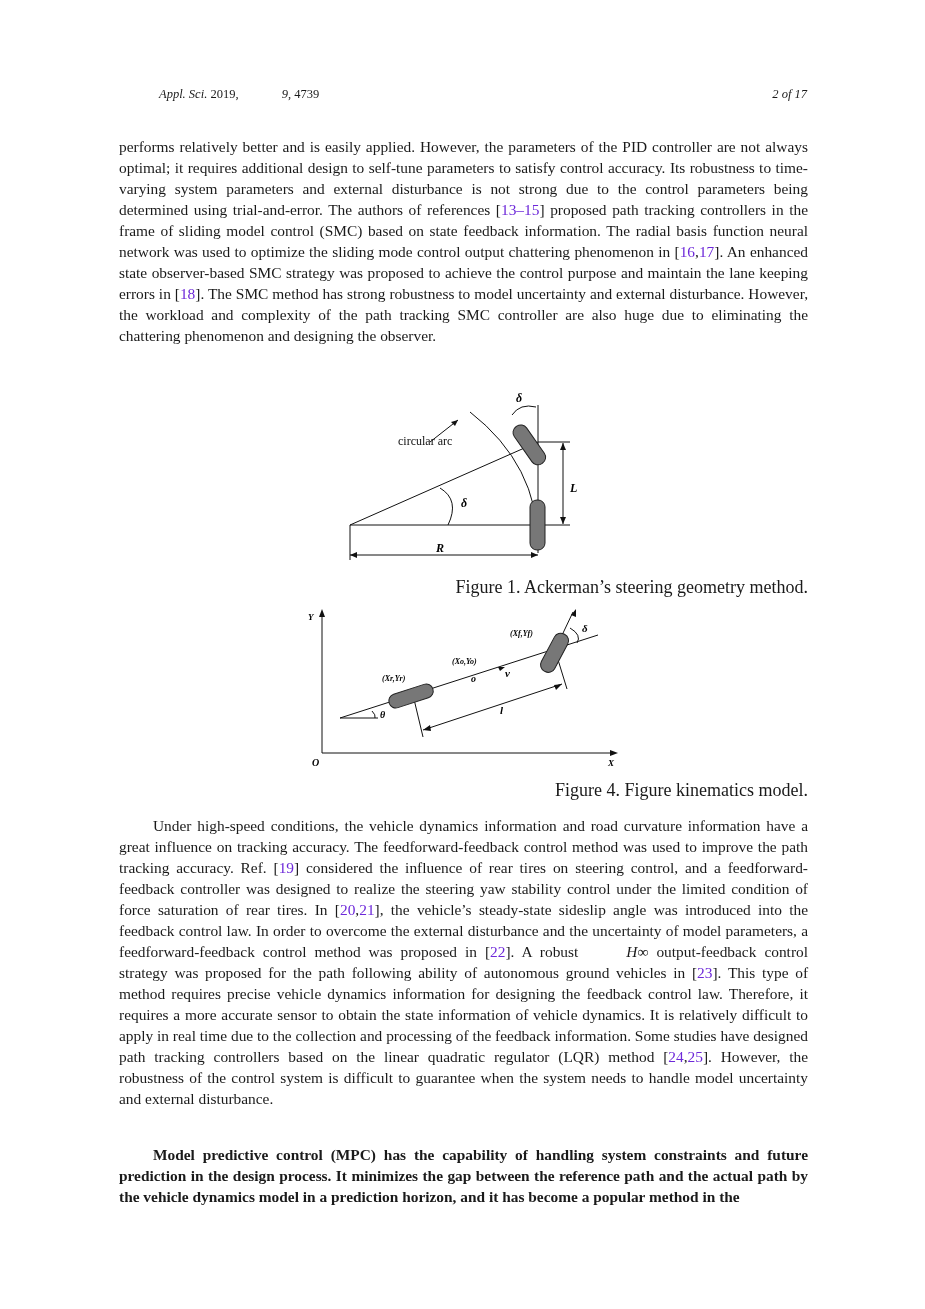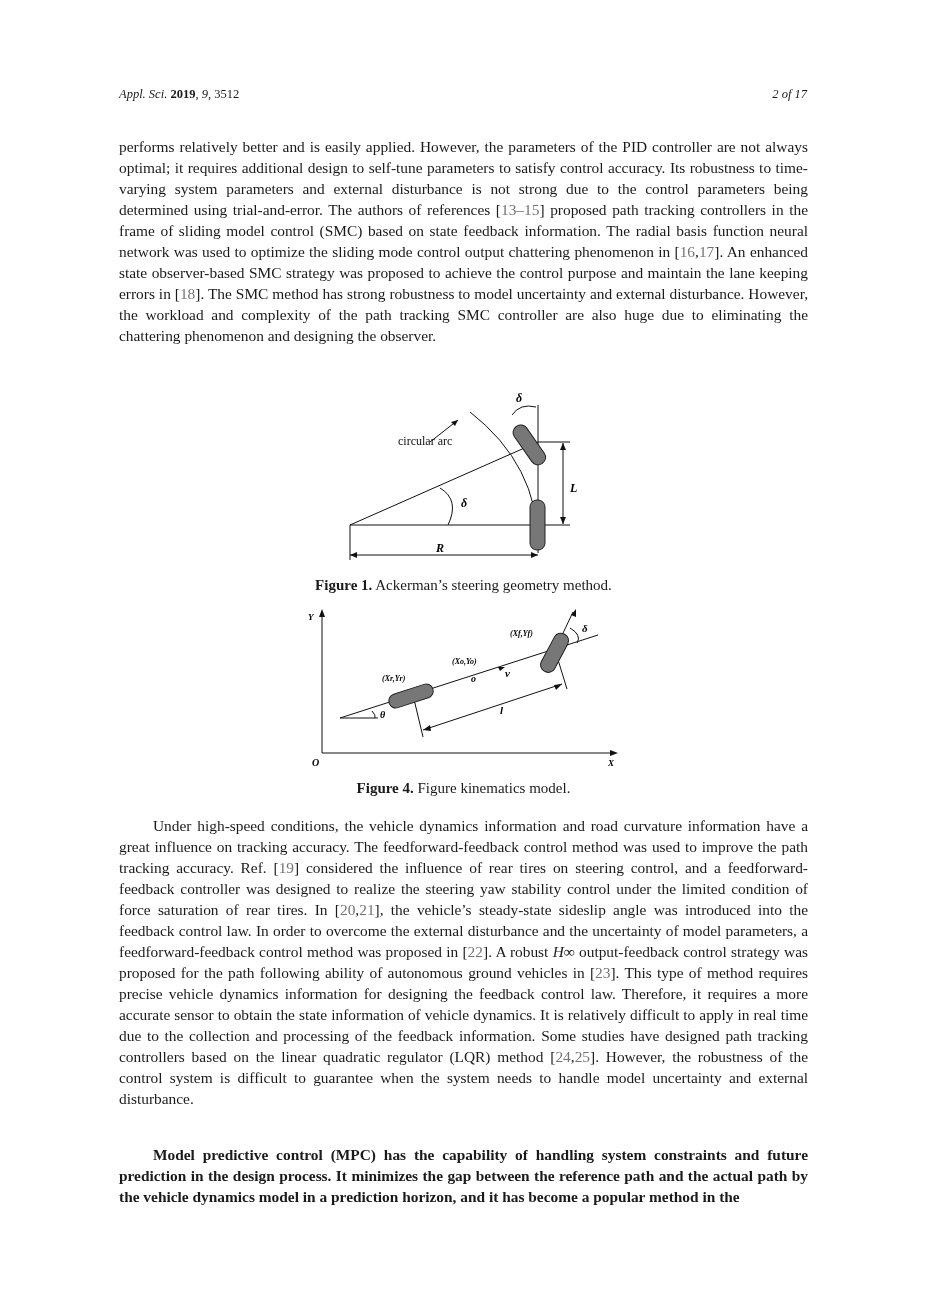--- a/index.html
+++ b/index.html
@@ -2,34 +2,34 @@
 <html><head>
 <meta charset="utf-8">
 <style>
   html, body { margin: 0; padding: 0; background: #ffffff; }
   body { width: 925px; height: 1309px; position: relative; overflow: hidden;
          font-family: "Liberation Serif", "DejaVu Serif", serif; color: #1a1a1a; }
   .header { position: absolute; top: 87px; left: 119px; width: 688px; height: 18px;
             font-size: 12.5px; }
   .header .journal { position: absolute; left: 0; top: 0; }
   .header .page { position: absolute; right: 0; top: 0; font-style: italic; }
-  .it { font-style: italic; }
-  .bf { font-weight: bold; }
+  .it { font-style: italic; margin-left: 40px; }
+  .bf { font-weight: normal; }
   .para { position: absolute; left: 119px; width: 689px; font-size: 15.4px;
           line-height: 21px; text-align: justify; }
   .para .indent { display: inline-block; width: 34px; }
-  .ref { color: #737373; }
-  .caption { position: absolute; left: 119px; width: 689px; text-align: center; font-size: 15px; }
+  .ref { color: #6d28d9; }
+  .caption { position: absolute; left: 119px; width: 689px; text-align: right; font-size: 18px; }
   svg text { font-family: "Liberation Serif", "DejaVu Serif", serif; }
 </style>
 </head>
 <body>
 
 <div class="header">
-  <span class="journal"><span class="it">Appl. Sci.</span> <span class="bf">2019</span>, <span class="it">9</span><span>, 3512</span></span>
+  <span class="journal"><span class="it">Appl. Sci.</span> <span class="bf">2019</span>, <span class="it">9</span><span>, 4739</span></span>
   <span class="page">2 of 17</span>
 </div>
 
 <div class="para" style="top:136px;"><span>performs relatively better and is easily applied. However, the parameters of the PID controller are not always optimal; it requires additional design to self-tune parameters to satisfy control accuracy. Its robustness to time-varying system parameters and external disturbance is not strong due to the control parameters being determined using trial-and-error. The authors of references [</span><a class="ref">13–15</a><span>] proposed path tracking controllers in the frame of sliding model control (SMC) based on state feedback information. The radial basis function neural network was used to optimize the sliding mode control output chattering phenomenon in [</span><a class="ref">16</a><span>,</span><a class="ref">17</a><span>]. An enhanced state observer-based SMC strategy was proposed to achieve the control purpose and maintain the lane keeping errors in [</span><a class="ref">18</a><span>]. The SMC method has strong robustness to model uncertainty and external disturbance. However, the workload and complexity of the path tracking SMC controller are also huge due to eliminating the chattering phenomenon and designing the observer.</span></div>
 
 <svg style="position:absolute;left:340px;top:385px;" width="260" height="185" viewBox="0 0 260 185">
   <g stroke="#111" stroke-width="1" fill="none">
     <line x1="10" y1="140" x2="230" y2="140"></line>
     <line x1="10" y1="140" x2="198" y2="57"></line>
     <line x1="198" y1="20" x2="198" y2="168"></line>

